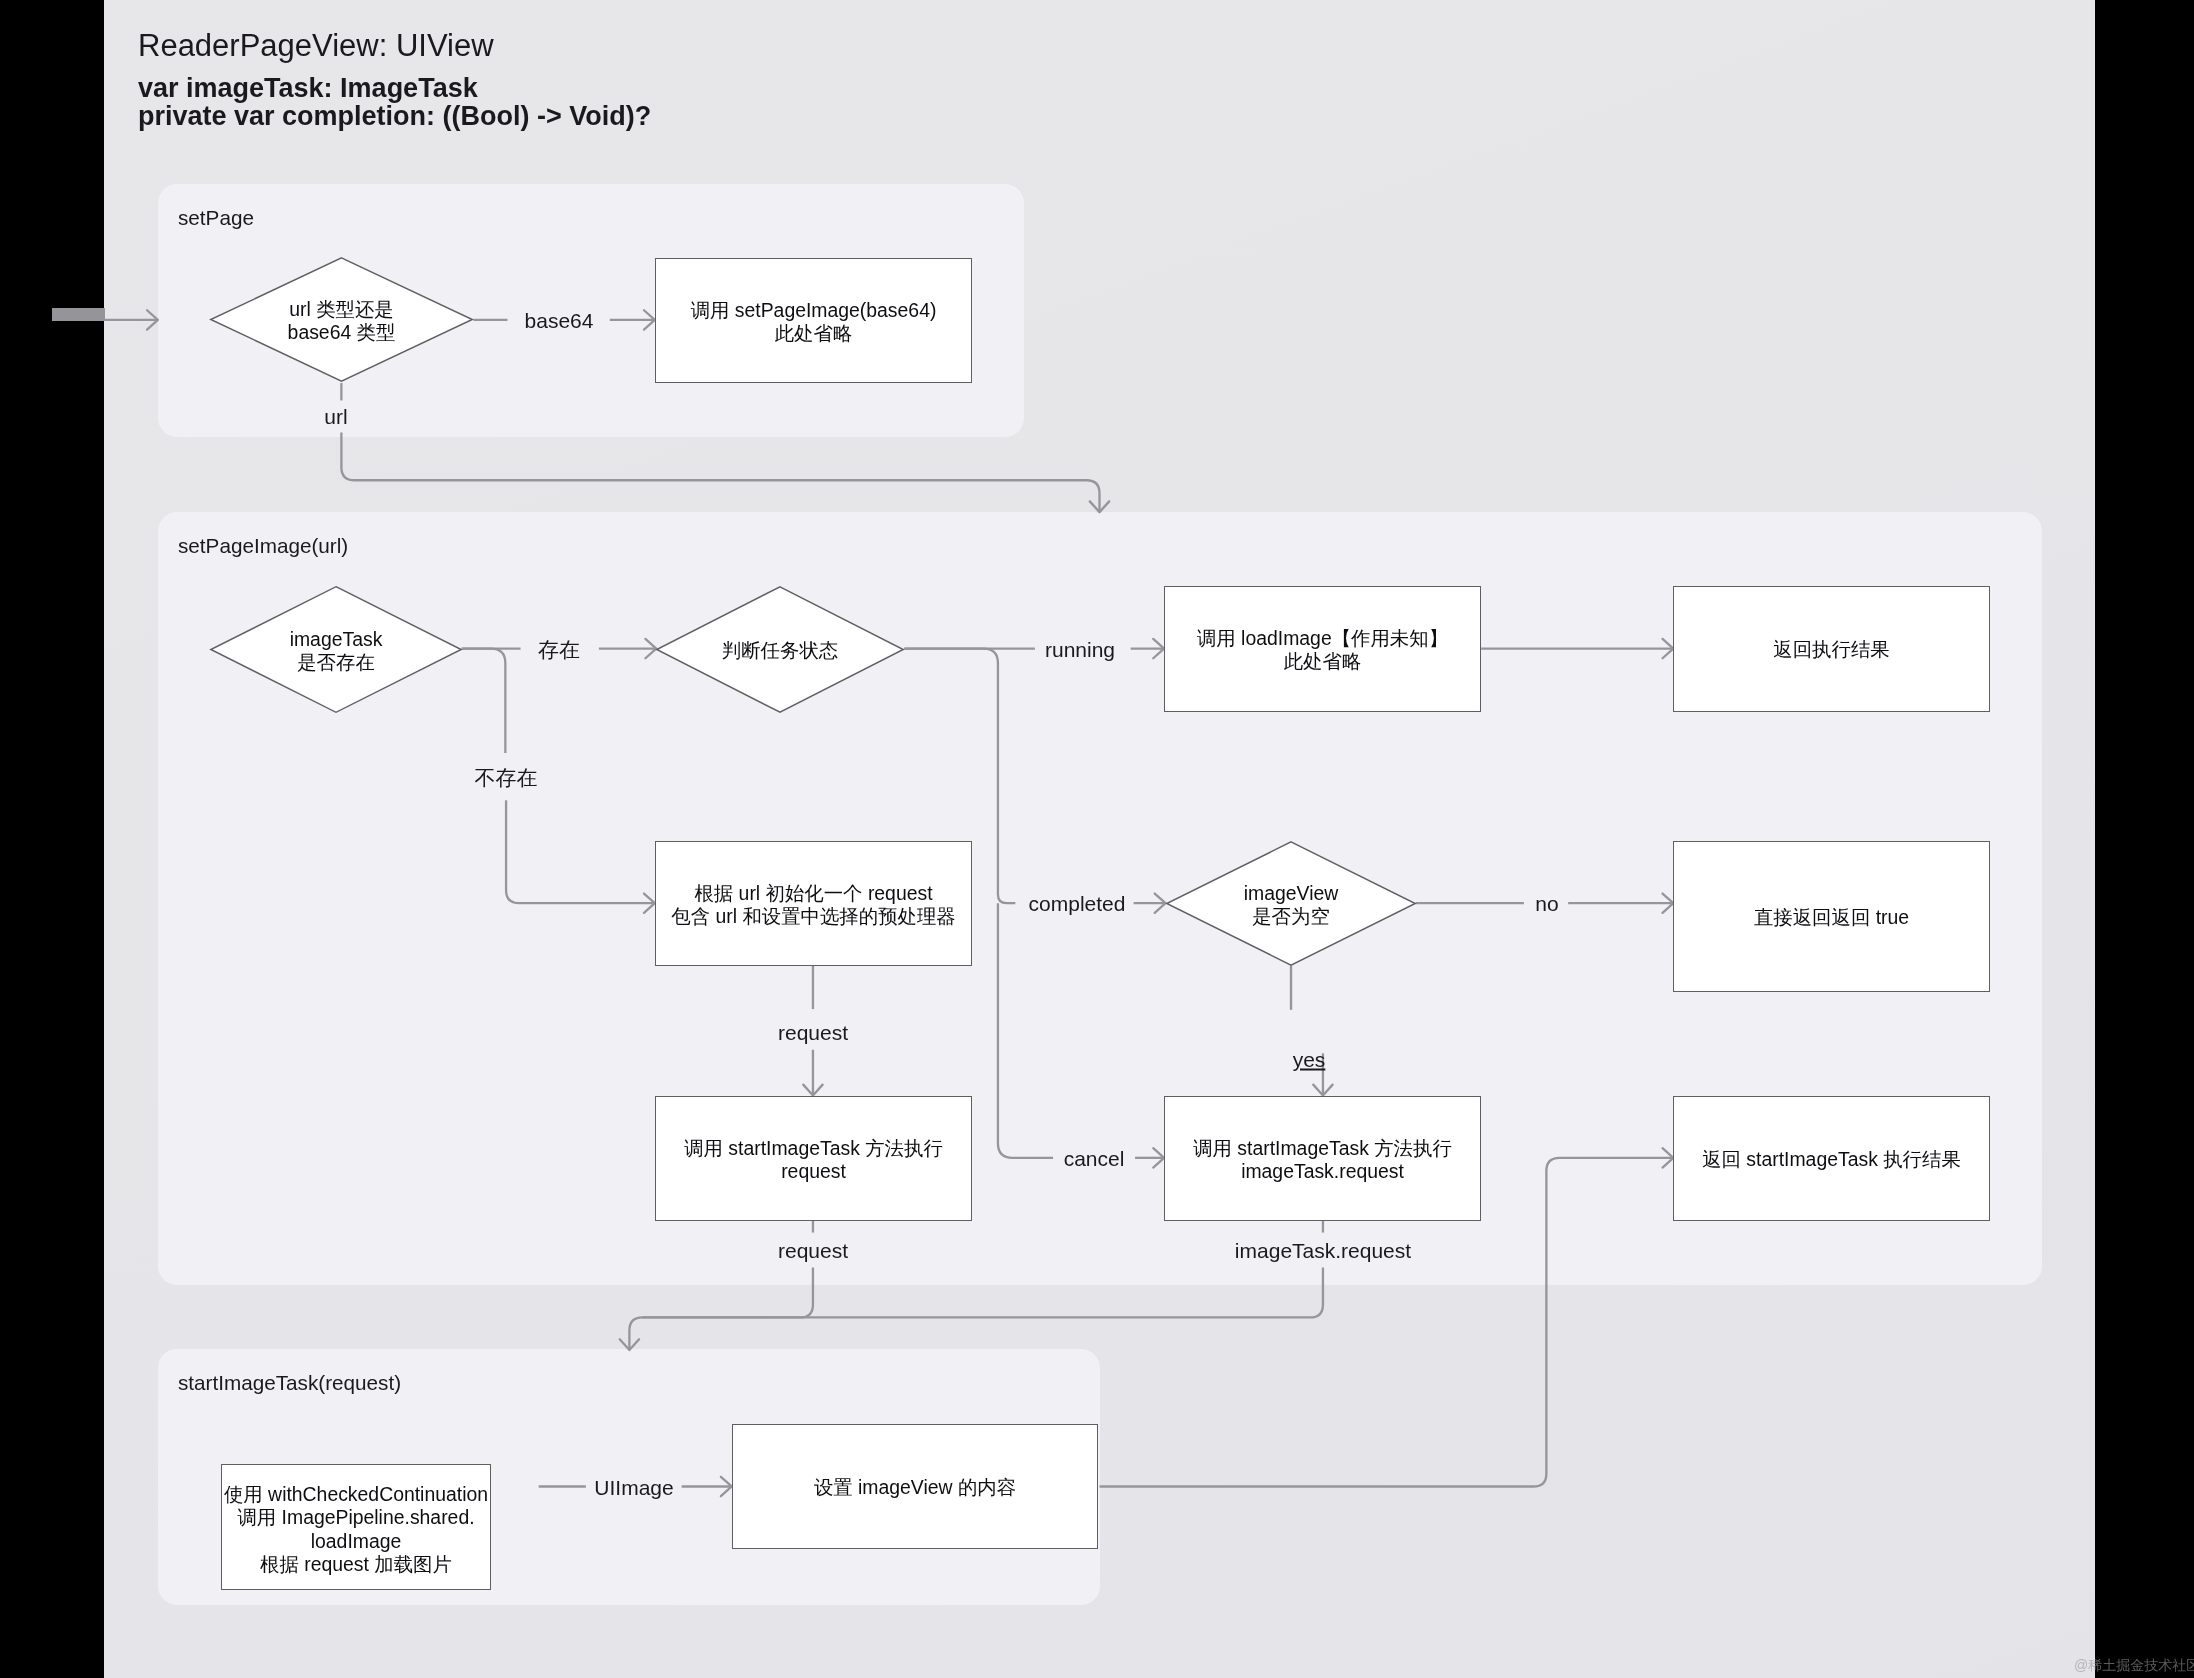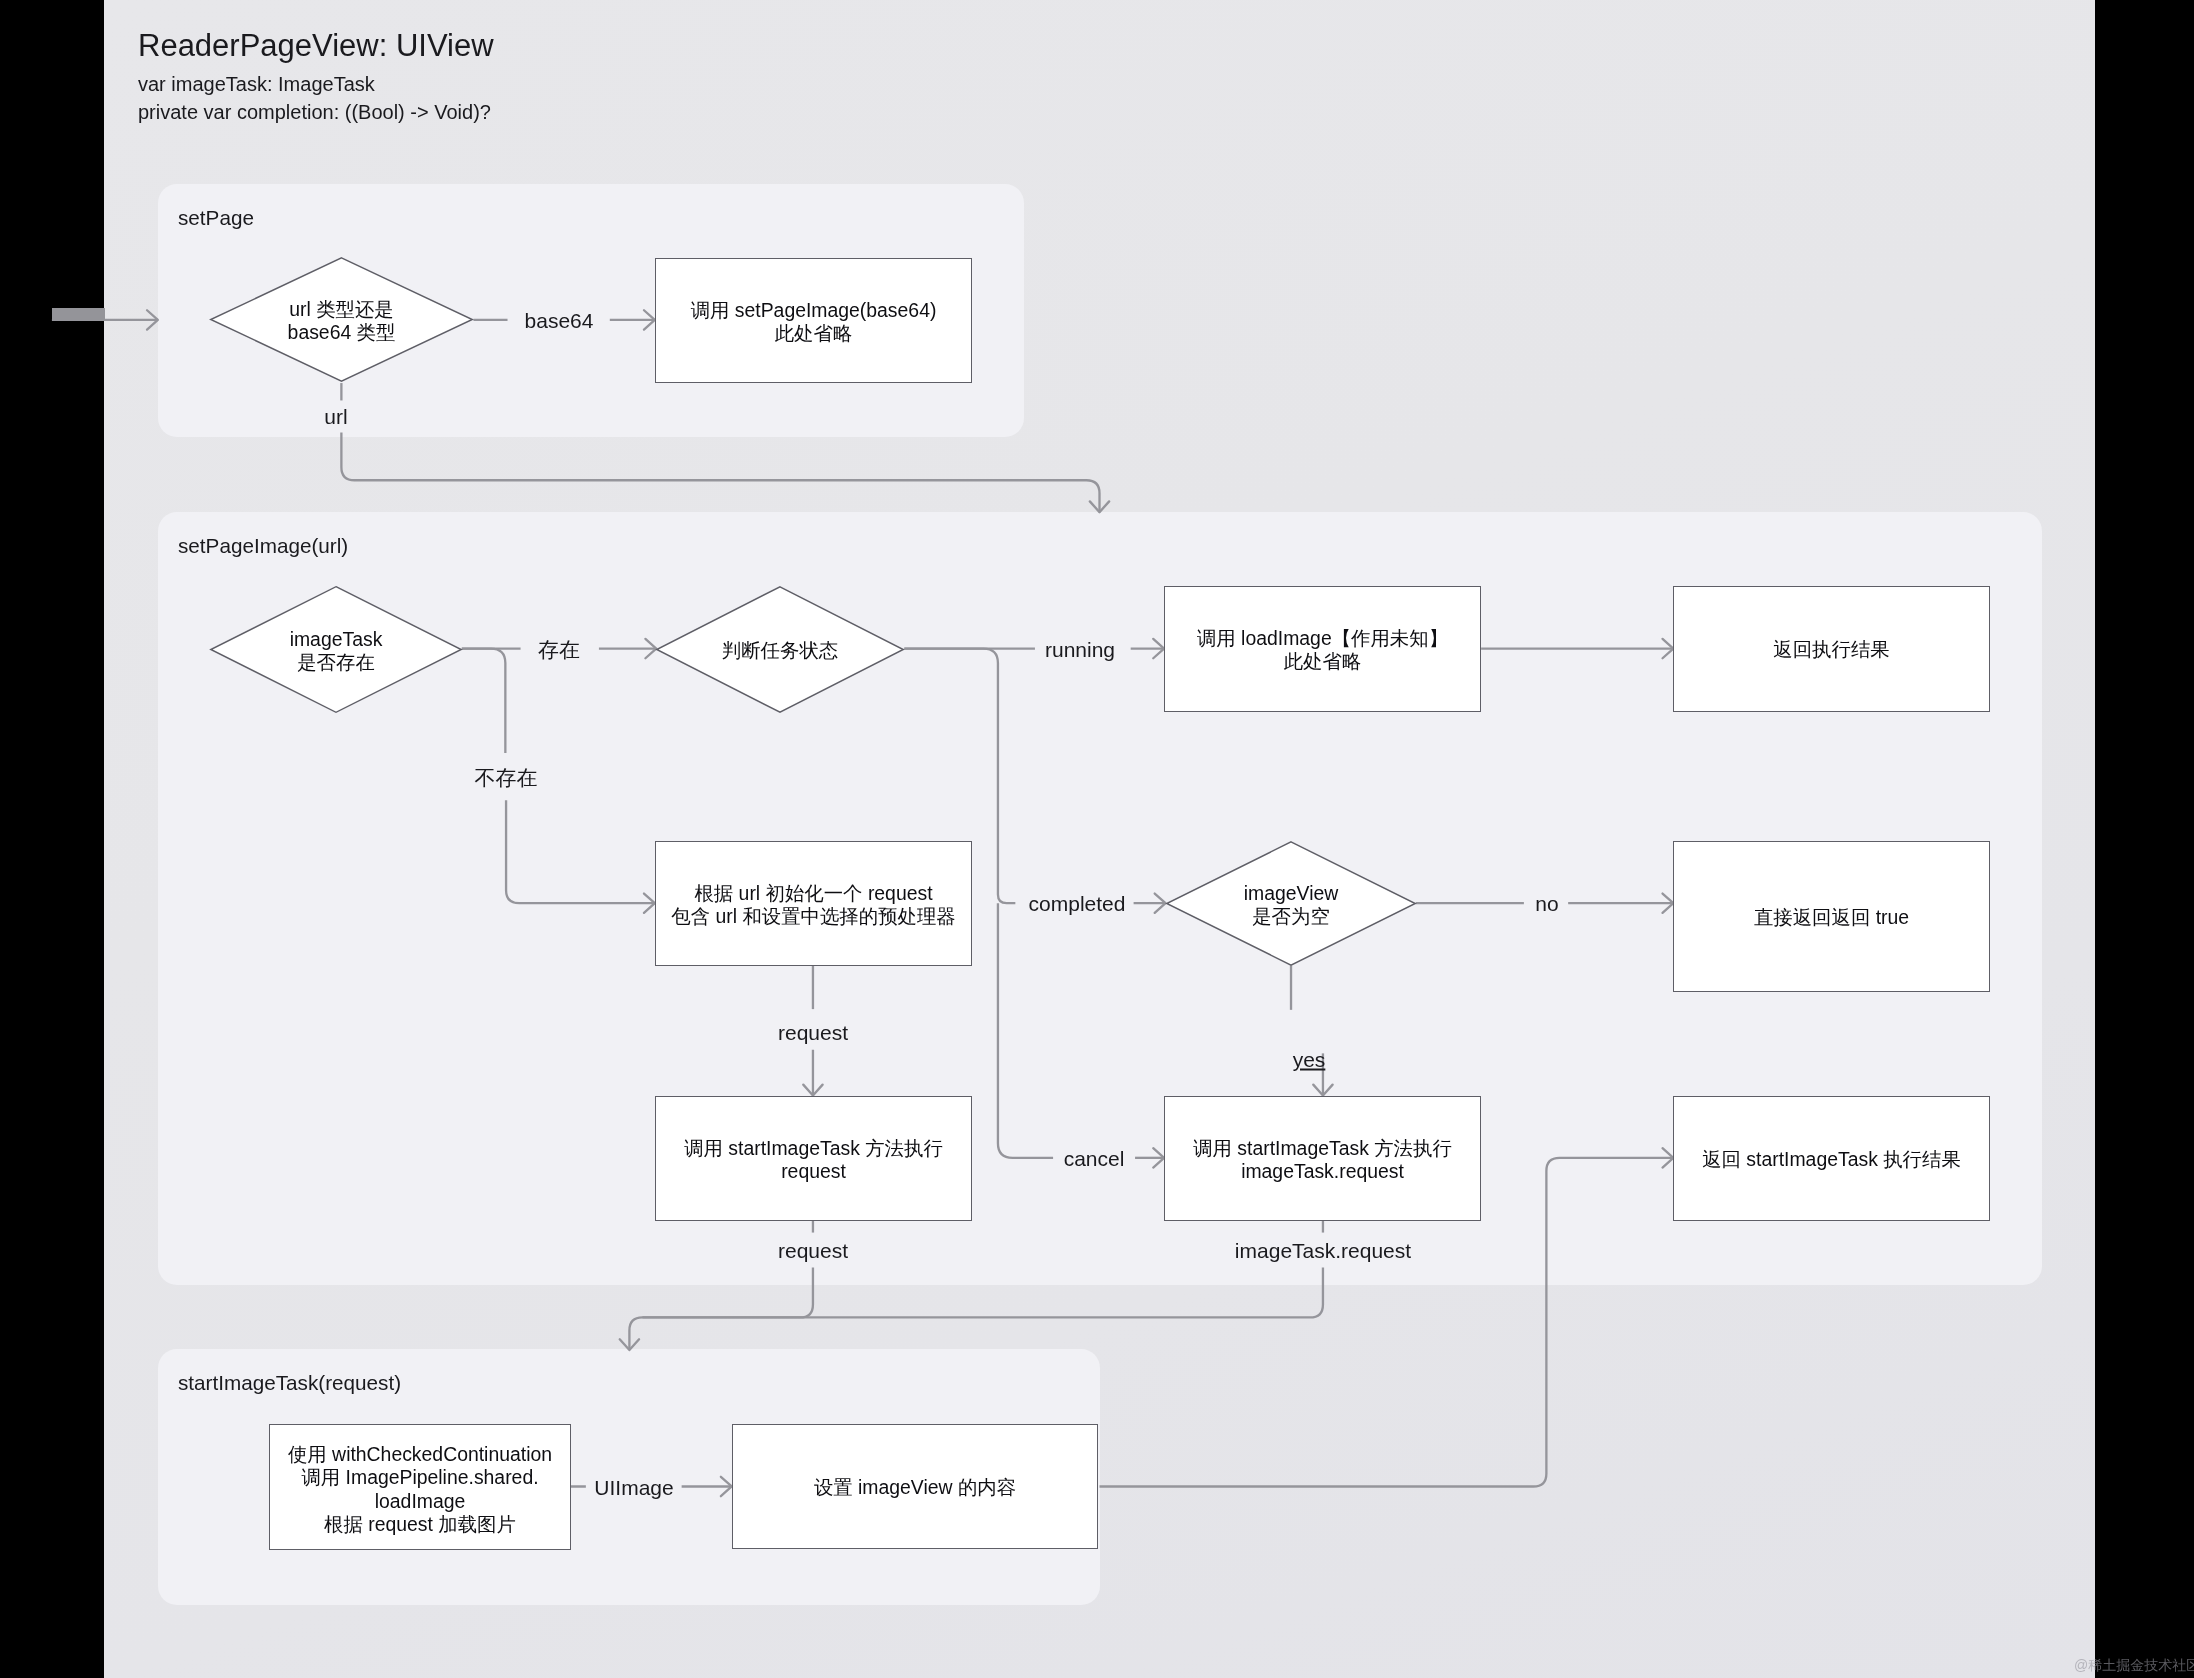--- a/index.html
+++ b/index.html
@@ -9,21 +9,21 @@
   #page{position:relative;width:2194px;height:1678px;background:#000;overflow:hidden;}
   #overlay{position:absolute;left:104px;top:0;width:1991px;height:1678px;overflow:visible;}
   #overlay svg{position:absolute;left:0;top:0;width:1991px;height:1678px;overflow:visible;pointer-events:none;}
   #overlay svg path.line{fill:none;stroke:#95959b;stroke-width:3.2;stroke-linecap:butt;stroke-linejoin:round;}
   #overlay svg path.head{fill:none;stroke:#95959b;stroke-width:3.2;stroke-linecap:round;stroke-linejoin:round;}
   #canvas{position:absolute;left:104px;top:0;width:1991px;height:1678px;
      background:linear-gradient(160deg,#e7e7ea 0%,#e6e6e9 40%,#e5e5e9 70%,#e3e3e8 100%);
      overflow:hidden;}
   .hdr{position:absolute;color:#1a1a1e;white-space:nowrap;}
   #title{left:34px;top:27.6px;font-size:31px;font-weight:400;}
-  .sub{left:34px;font-size:20px;font-weight:400;}
+  .sub{left:34px;font-size:27px;font-weight:700;}
   #sub1{top:73px;} #sub2{top:101px;}
   .group{position:absolute;background:#f1f1f5;border-radius:19px;}
   .glabel{position:absolute;font-size:20.7px;color:#1a1a1e;white-space:nowrap;}
   svg#edges{position:absolute;left:0;top:0;width:1991px;height:1678px;overflow:visible;
             pointer-events:none;}
   svg#edges path.line{fill:none;stroke:#95959b;stroke-width:3.2;
             stroke-linecap:butt;stroke-linejoin:round;}
   svg#edges path.head{fill:none;stroke:#95959b;stroke-width:3.2;
             stroke-linecap:round;stroke-linejoin:round;}
   .node{position:absolute;box-sizing:border-box;}
@@ -228,21 +228,21 @@
           <div class="ntext">
             <div>调用 startImageTask 方法执行</div>
             <div>imageTask.request</div>
           </div>
         </div>
         <div class="node rect" style="left: 1569px; top: 1096px; width: 317px; height: 125px;">
           <div class="ntext">
             <div>返回 startImageTask 执行结果</div>
           </div>
         </div>
-        <div class="node rect" style="left: 117px; top: 1424px; width: 302px; height: 126px; margin-left: 48px;">
+        <div class="node rect" style="left: 117px; top: 1464px; width: 270px; height: 126px;">
           <div class="ntext">
             <div>使用 withCheckedContinuation</div>
             <div>调用 ImagePipeline.shared.</div>
             <div>loadImage</div>
             <div>根据 request 加载图片</div>
           </div>
         </div>
         <div class="node rect" style="left: 628px; top: 1424px; width: 366px; height: 125px;">
           <div class="ntext">
             <div>设置 imageView 的内容</div>

